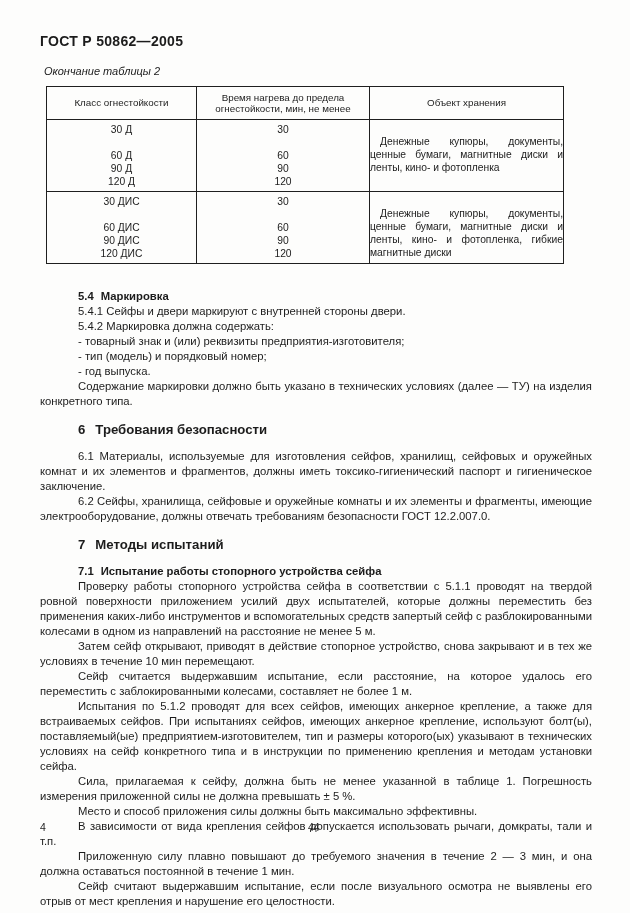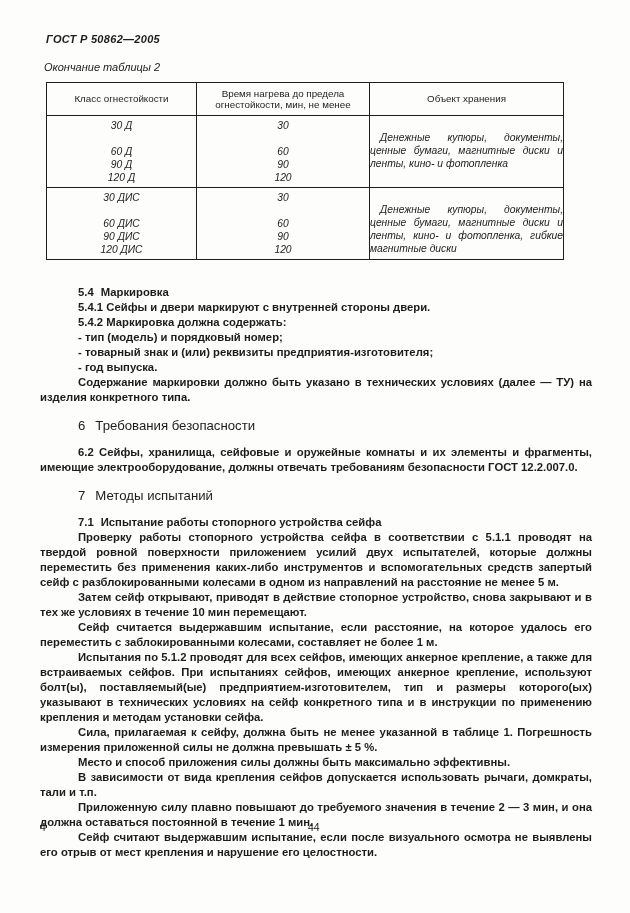--- a/index.html
+++ b/index.html
@@ -2,39 +2,39 @@
 <html lang="ru"><head>
 <meta charset="utf-8">
 <style>
   html,body{margin:0;padding:0;background:#ffffff;}
   .page{
     position:relative;width:630px;height:913px;background:#fdfdfc;
     font-family:"Liberation Sans",sans-serif;color:#1c1c1c;box-sizing:border-box;
     overflow:hidden;
   }
   .content{padding:33px 38px 0 40px;}
-  .doc-title{font-size:11px;font-weight:700;letter-spacing:.3px;margin:0 0 0 6px;font-style:italic;}
+  .doc-title{font-size:14px;font-weight:700;letter-spacing:.3px;margin:0 0 0 0;}
   .caption{font-size:11px;font-style:italic;margin:16px 0 9px 4px;color:#222;}
 
   table.spec{border-collapse:collapse;margin-left:6px;width:517px;table-layout:fixed;}
   table.spec th,table.spec td{border:1px solid #1f1f1f;}
   table.spec th{
     font-weight:400;font-size:9.8px;line-height:11.5px;text-align:center;
     vertical-align:middle;padding:3px 8px;height:26px;color:#1c1c1c;
   }
-  table.spec td{vertical-align:top;font-size:10.3px;padding:3px 0 3px;font-style:italic;}
+  table.spec td{vertical-align:top;font-size:10.3px;padding:3px 0 3px;}
   td.c3{padding:1px 6px 3px 9px;}
   .tl{height:13px;line-height:13px;text-align:center;white-space:pre;}
   .obj{margin:12px 0 0;line-height:13px;text-align:justify;text-indent:10px;}
 
-  .para{margin:0;font-size:11.3px;line-height:15px;text-align:justify;text-indent:38px;font-weight:bold;}
+  .para{margin:0;font-size:11.3px;line-height:15px;text-align:justify;text-indent:38px;}
   .bold{font-weight:700;}
   .hgap{display:inline-block;width:7px;}
   .s54-head{margin-top:25px;}
-  .chapter{margin:12px 0 11px;font-size:13.2px;font-weight:400;text-indent:38px;line-height:17px;}
+  .chapter{margin:12px 0 11px;font-size:13.2px;font-weight:700;text-indent:38px;line-height:17px;}
   .chapter .hgap{width:10px;}
   .footer-num{position:absolute;top:821px;font-size:10.5px;color:#222;}
   .footer-left{left:40px;}
   .footer-center{left:308px;}
 </style>
 </head>
 <body>
 
 <div class="page">
   <div class="content">
@@ -93,26 +93,27 @@
           <td class="c3">
             <p class="obj">Денежные купюры, документы, ценные бумаги, магнитные диски и ленты, кино- и фотопленка, гибкие магнитные диски</p>
           </td>
         </tr>
       </tbody>
     </table>
 
     <p class="para bold s54-head"><span>5.4</span><span class="hgap"></span><span>Маркировка</span></p>
     <p class="para">5.4.1  Сейфы и двери маркируют с внутренней стороны двери.</p>
     <p class="para">5.4.2  Маркировка должна содержать:</p>
+    <p class="para">- товарный знак и (или) реквизиты предприятия-изготовителя;</p>
     <p class="para">- тип (модель) и порядковый номер;</p>
-    <p class="para">- товарный знак и (или) реквизиты предприятия-изготовителя;</p>
     <p class="para">- год выпуска.</p>
     <p class="para">Содержание маркировки должно быть указано в технических условиях (далее — ТУ) на изделия конкретного типа.</p>
 
     <p class="chapter"><span>6</span><span class="hgap"></span><span>Требования безопасности</span></p>
+    <p class="para">6.1  Материалы, используемые для изготовления сейфов, хранилищ, сейфовых и оружейных комнат и их элементов и фрагментов, должны иметь токсико-гигиенический паспорт и гигиеническое заключение.</p>
     <p class="para">6.2  Сейфы, хранилища, сейфовые и оружейные комнаты и их элементы и фрагменты, имеющие электрооборудование, должны отвечать требованиям безопасности ГОСТ 12.2.007.0.</p>
 
     <p class="chapter"><span>7</span><span class="hgap"></span><span>Методы испытаний</span></p>
 
     <p class="para bold"><span>7.1</span><span class="hgap"></span><span>Испытание работы стопорного устройства сейфа</span></p>
     <p class="para">Проверку работы стопорного устройства сейфа в соответствии с 5.1.1 проводят на твердой ровной поверхности приложением усилий двух испытателей, которые должны переместить без применения каких-либо инструментов и вспомогательных средств запертый сейф с разблокированными колесами в одном из направлений на расстояние не менее 5 м.</p>
     <p class="para">Затем сейф открывают, приводят в действие стопорное устройство, снова закрывают и в тех же условиях в течение 10 мин перемещают.</p>
     <p class="para">Сейф считается выдержавшим испытание, если расстояние, на которое удалось его переместить с заблокированными колесами, составляет не более 1 м.</p>
 
     <p class="para">Испытания по 5.1.2 проводят для всех сейфов, имеющих анкерное крепление, а также для встраиваемых сейфов. При испытаниях сейфов, имеющих анкерное крепление, используют болт(ы), поставляемый(ые) предприятием-изготовителем, тип и размеры которого(ых) указывают в технических условиях на сейф конкретного типа  и в инструкции по применению крепления и методам установки сейфа.</p>

